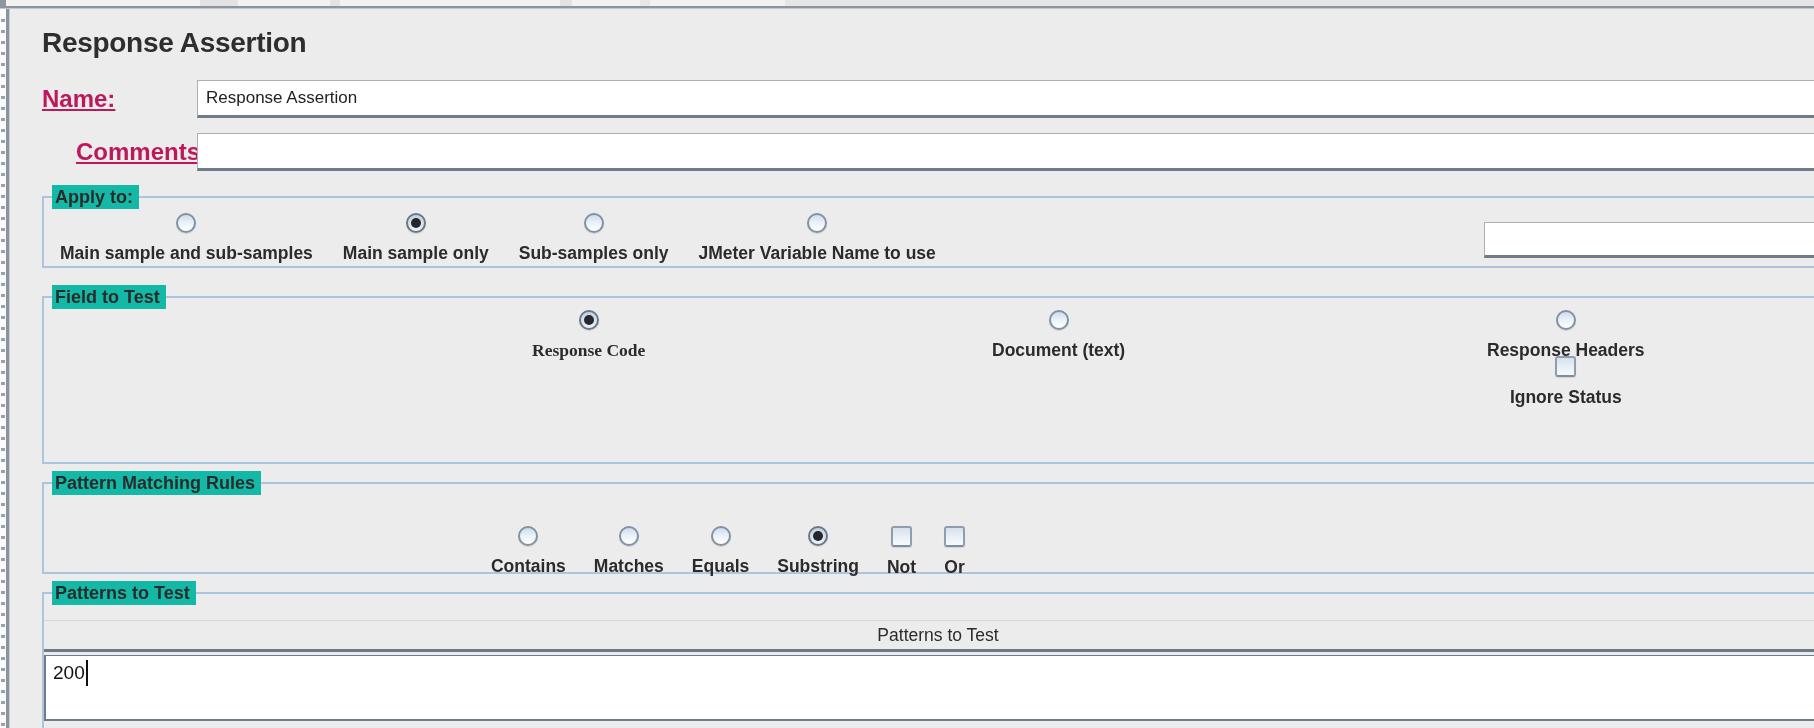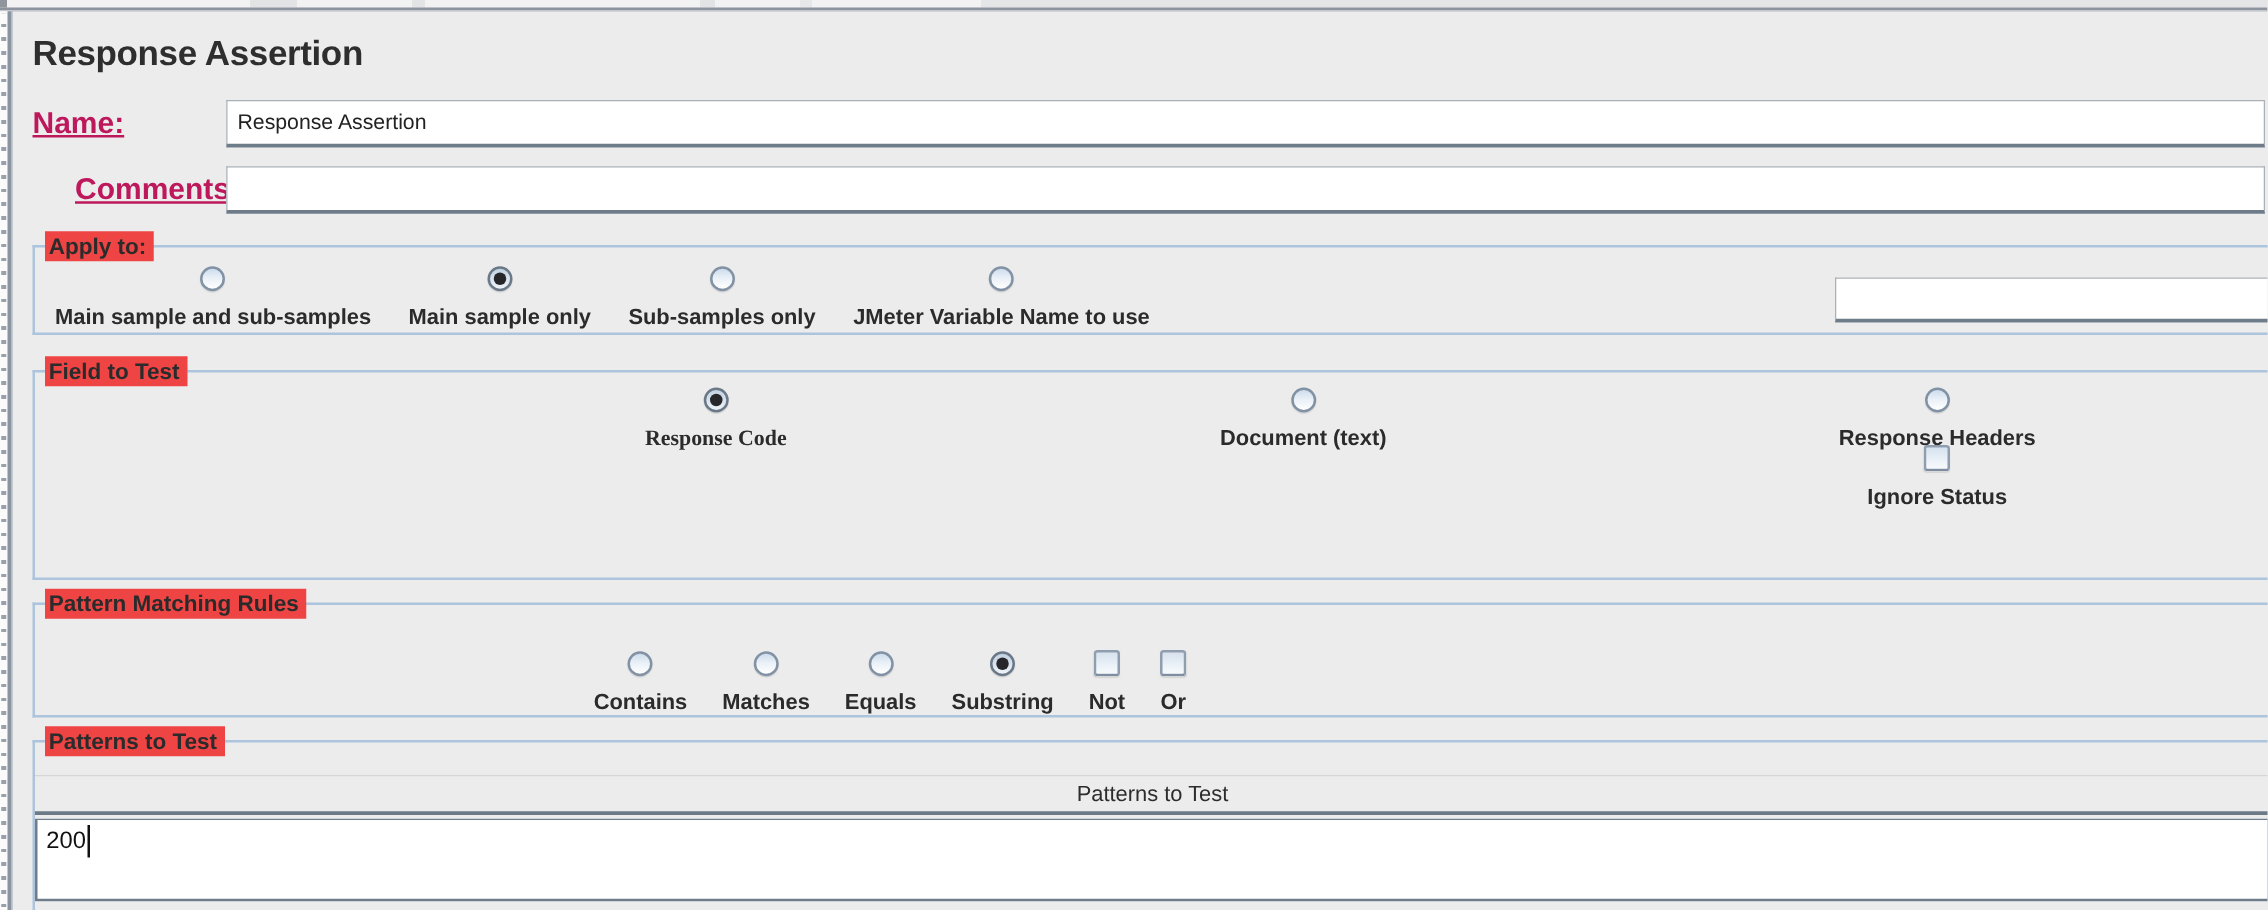--- a/index.html
+++ b/index.html
@@ -31,21 +31,21 @@
   .splitter .dots {
     position:absolute; left:1px; top:2px; bottom:0; width:4px;
     background:repeating-linear-gradient(180deg, transparent 0 8px, #97a0ab 8px 11px);
   }
   .splitter .bar {
     position:absolute; right:0; top:0; bottom:0; width:4px;
     background:#8a93a0; border-right:1px solid #c6cbd1;
   }
 
   
-  .main { position:absolute; left:6px; top:9px; width:1732px; bottom:0; }
+  .main { position:absolute; left:22px; top:9px; width:1732px; bottom:0; }
 
   .title {
     position:absolute; left:20px; top:18px;
     font-size:28px; font-weight:bold; color:#2e2e2e; letter-spacing:-0.3px;
   }
 
   .formlabel {
     position:absolute; left:20px; height:38px; display:flex; align-items:center;
     font-size:24px; font-weight:bold; color:#be185d;text-decoration:underline;
   }
@@ -58,21 +58,21 @@
   .name-input     { left:175px; top:71px;  width:1631px; height:38px; }
   .comments-input { left:175px; top:124px; width:1631px; height:38px; }
 
   
   .fset {
     position:absolute; left:20px; width:1790px;
     border:2px solid #adc4de; border-right:none;
   }
   .fset .legend {
     position:absolute; top:-13px; left:8px;
-    background:#ef4444; padding:0 6px 0 3px;
+    background:#14b8a6; padding:0 6px 0 3px;
     font-size:18px; font-weight:bold; color:#2b2b2b; line-height:24px;
   }
   .fs-apply    { top:187px; height:72px;  }
   .fs-field    { top:287px; height:168px; }
   .fs-pattern  { top:473px; height:92px;  }
   .fs-patterns { top:583px; height:160px; }
 
   
   .item { display:flex; align-items:center; gap:10px;flex-direction:column; }
   .item .lbl { font-size:17.5px; font-weight:bold; color:#2b2b2b; white-space:nowrap; }
@@ -105,21 +105,21 @@
   .ftt-col { position:absolute; top:12px; }
   .ftt-col .item { height:46px; }
   .ftt-c1 { left:16px;  }
   .ftt-c2 { left:488px;font-family:Liberation Serif, serif; }
   .ftt-c3 { left:948px; }
   .ftt-c4 { left:1443px;}
 
   
   .pmr-row {
     position:absolute; left:0; right:420px; top:42px; height:40px;
-    display:flex; align-items:center; justify-content:center; gap:28px;
+    display:flex; align-items:flex-start; justify-content:center; gap:28px;
   }
 
   
   .pt-header {
     position:absolute; left:0; right:0; top:26px; height:32px;
     background:#ececec; border-top:1px solid #d6d6d6;
     border-bottom:3px solid #6c7a88;
     display:flex; align-items:center; justify-content:center;
     font-size:17.5px; color:#2c2c2c;
   }

